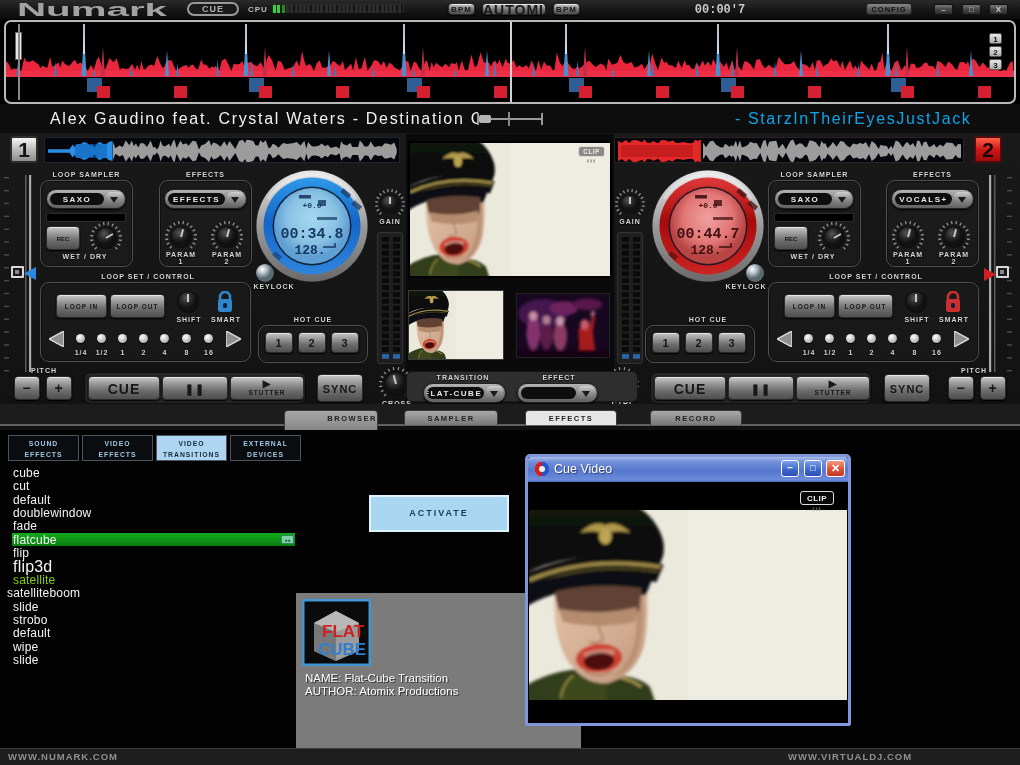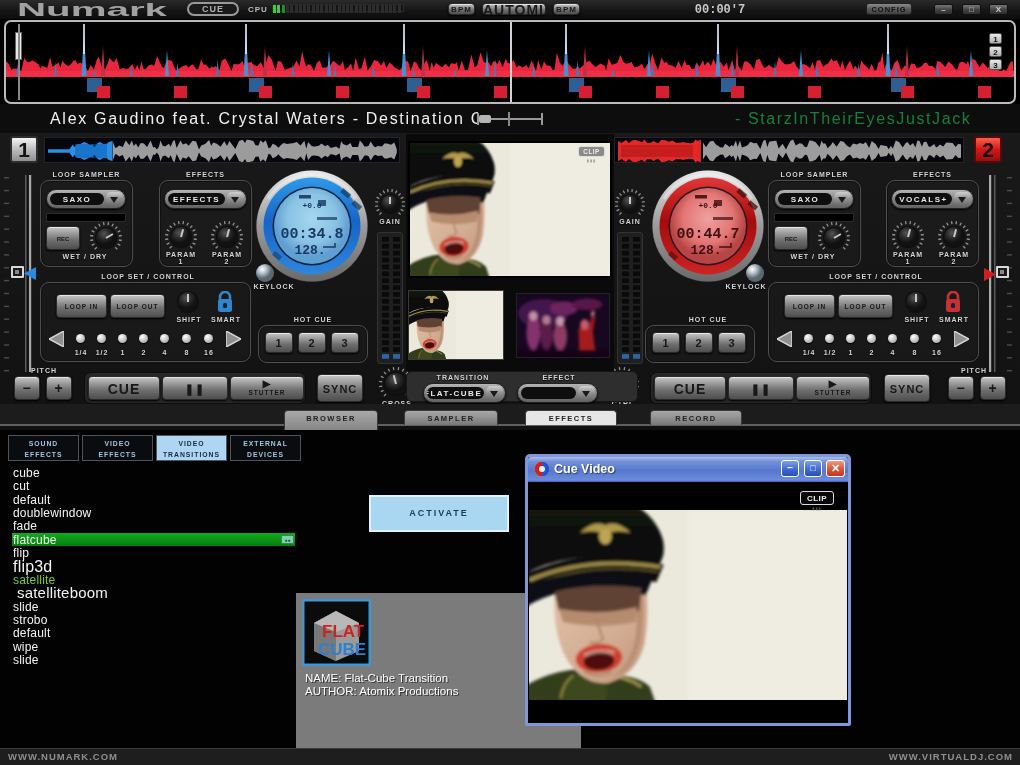--- a/index.html
+++ b/index.html
@@ -134,21 +134,21 @@
     </svg>
     <div style="position:absolute;left:504px;top:0;width:2px;height:80px;background:#cfd4da"></div>
     <div style="position:absolute;left:9px;top:10px;width:7px;height:28px;background:#e8e8e8;border:1px solid #666"></div>
     <div style="position:absolute;left:11.5px;top:2px;width:2px;height:76px;background:#888"></div>
   </div>
 <div class="ab" style="left:989px;top:33px;width:13px;height:11px;background:linear-gradient(#e8e8e8,#b0b0b0);border:1px solid #555;color:#111;font-size:8px;font-weight:bold;text-align:center;line-height:11px;border-radius:2px">1</div>
 <div class="ab" style="left:989px;top:46px;width:13px;height:11px;background:linear-gradient(#e8e8e8,#b0b0b0);border:1px solid #555;color:#111;font-size:8px;font-weight:bold;text-align:center;line-height:11px;border-radius:2px">2</div>
 <div class="ab" style="left:989px;top:59px;width:13px;height:11px;background:linear-gradient(#e8e8e8,#b0b0b0);border:1px solid #555;color:#111;font-size:8px;font-weight:bold;text-align:center;line-height:11px;border-radius:2px">3</div>
 <div class="ab" style="left:0;top:104px;width:1020px;height:29px;background:#0d0d0d"></div>
 <div class="ab" style="left:50px;top:110px;width:428px;height:20px;color:#f2f2f2;font-size:16px;letter-spacing:1.7px;white-space:nowrap;overflow:hidden">Alex Gaudino feat. Crystal Waters - Destination C</div>
-<div class="ab" style="left:735px;top:110px;width:280px;height:20px;color:#15803d;font-size:16px;letter-spacing:1.6px">- StarzInTheirEyesJustJack</div>
+<div class="ab" style="left:735px;top:110px;width:280px;height:20px;color:#0ea5e9;font-size:16px;letter-spacing:1.6px">- StarzInTheirEyesJustJack</div>
 <div class="ab" style="left:477px;top:111px;width:70px;height:16px"><svg width="70" height="16">
       <rect x="2" y="7" width="64" height="2" fill="#999"></rect>
       <rect x="0" y="2" width="2" height="12" fill="#999"></rect>
       <rect x="31" y="1" width="2" height="14" fill="#888"></rect>
       <rect x="64" y="2" width="2" height="12" fill="#999"></rect>
       <rect x="2" y="4" width="12px" height="8" fill="#b5b5b5" rx="2"></rect>
     </svg></div>
 <div class="ab" style="left:0;top:133px;width:1020px;height:271px;background:linear-gradient(#191919,#121212)"></div>
 <svg width="0" height="0" style="position:absolute">
     <defs>
@@ -875,41 +875,41 @@
     <div class="ar"></div>
   </div>
 <div class="ab lbl" style="left:528px;top:374px;width:62px;text-align:center;font-size:7px;color:#d6d6d6;letter-spacing:1px">EFFECT</div>
 <div class="dd" style="left:517px;top:383px;width:81px">
     <div class="in"></div>
     <div class="ar"></div>
   </div>
 <div class="ab" style="left:0;top:404px;width:1020px;height:26px;background:#1c1c1c"></div>
 <div class="ab" style="left:0;top:424px;width:1020px;height:2px;background:#606060"></div>
 <div class="ab" style="left:0;top:426px;width:1020px;height:4px;background:#111"></div>
-<div class="ab" style="left:284px;top:410px;width:94px;height:28px;background:linear-gradient(#a8a8a8,#787878);border:1px solid #3a3a3a;border-bottom:none;border-radius:4px 4px 0 0;color:#222;font-size:7.5px;font-weight:bold;letter-spacing:1.5px;text-align:center;line-height:15px">BROWSER</div>
+<div class="ab" style="left:284px;top:410px;width:94px;height:28px;background:linear-gradient(#a8a8a8,#787878);border:1px solid #3a3a3a;border-bottom:none;border-radius:4px 4px 0 0;color:#222;font-size:7.5px;font-weight:bold;letter-spacing:1.5px;text-align:right;line-height:15px">BROWSER</div>
 <div class="ab" style="left:404px;top:410px;width:94px;height:15px;background:linear-gradient(#a8a8a8,#787878);border:1px solid #3a3a3a;border-bottom:none;border-radius:4px 4px 0 0;color:#222;font-size:7.5px;font-weight:bold;letter-spacing:1.5px;text-align:center;line-height:15px">SAMPLER</div>
 <div class="ab" style="left:525px;top:410px;width:92px;height:15px;background:#e6e6e6;border:1px solid #3a3a3a;border-bottom:none;border-radius:4px 4px 0 0;color:#222;font-size:7.5px;font-weight:bold;letter-spacing:1.5px;text-align:center;line-height:15px">EFFECTS</div>
 <div class="ab" style="left:650px;top:410px;width:92px;height:15px;background:linear-gradient(#a8a8a8,#787878);border:1px solid #3a3a3a;border-bottom:none;border-radius:4px 4px 0 0;color:#222;font-size:7.5px;font-weight:bold;letter-spacing:1.5px;text-align:center;line-height:15px">RECORD</div>
 <div class="ab" style="left:0;top:430px;width:1020px;height:318px;background:#020202"></div>
 <div class="ab" style="left:8px;top:435px;width:71px;height:26px;background:#0a0c10;border:1px solid #4a5560;color:#9fc8e2;font-size:6.8px;font-weight:bold;letter-spacing:1px;text-align:center;line-height:11px;padding-top:2px">SOUND<br>EFFECTS</div>
 <div class="ab" style="left:82px;top:435px;width:71px;height:26px;background:#0a0c10;border:1px solid #4a5560;color:#9fc8e2;font-size:6.8px;font-weight:bold;letter-spacing:1px;text-align:center;line-height:11px;padding-top:2px">VIDEO<br>EFFECTS</div>
 <div class="ab" style="left:156px;top:435px;width:71px;height:26px;background:#aed6f2;border:1px solid #4a5560;color:#16293a;font-size:6.8px;font-weight:bold;letter-spacing:1px;text-align:center;line-height:11px;padding-top:2px">VIDEO<br>TRANSITIONS</div>
 <div class="ab" style="left:230px;top:435px;width:71px;height:26px;background:#0a0c10;border:1px solid #4a5560;color:#9fc8e2;font-size:6.8px;font-weight:bold;letter-spacing:1px;text-align:center;line-height:11px;padding-top:2px">EXTERNAL<br>DEVICES</div>
 <div class="ab" style="left:13px;top:467.0px;width:270px;height:13px;color:#f4f4f4;font-size:12px;line-height:12.8px;letter-spacing:0.2px">cube</div>
 <div class="ab" style="left:13px;top:480.4px;width:270px;height:13px;color:#f4f4f4;font-size:12px;line-height:12.8px;letter-spacing:0.2px">cut</div>
 <div class="ab" style="left:13px;top:493.7px;width:270px;height:13px;color:#f4f4f4;font-size:12px;line-height:12.8px;letter-spacing:0.2px">default</div>
 <div class="ab" style="left:13px;top:507.1px;width:270px;height:13px;color:#f4f4f4;font-size:12px;line-height:12.8px;letter-spacing:0.2px">doublewindow</div>
 <div class="ab" style="left:13px;top:520.4px;width:270px;height:13px;color:#f4f4f4;font-size:12px;line-height:12.8px;letter-spacing:0.2px">fade</div>
 <div class="ab" style="left:12px;top:533.2px;width:283px;height:12.6px;background:linear-gradient(#12ab1c,#0a7d10)"></div>
 <div class="ab" style="left:281px;top:534.8px;width:13px;height:9px;background:#7ed0a8;border:1px solid #2a8a5a;font-size:5px;color:#1a5a3a;text-align:center;line-height:8px">●●</div>
 <div class="ab" style="left:13px;top:533.8px;width:270px;height:13px;color:#f4f4f4;font-size:12px;line-height:12.8px;letter-spacing:0.2px">flatcube</div>
 <div class="ab" style="left:13px;top:547.1px;width:270px;height:13px;color:#f4f4f4;font-size:12px;line-height:12.8px;letter-spacing:0.2px">flip</div>
 <div class="ab" style="left:13px;top:560.5px;width:270px;height:13px;color:#f4f4f4;font-size:16px;line-height:12.8px;letter-spacing:0.2px">flip3d</div>
 <div class="ab" style="left:13px;top:573.8px;width:270px;height:13px;color:#84cc16;font-size:12px;line-height:12.8px;letter-spacing:0.2px">satellite</div>
-<div class="ab" style="left:17px;top:587.1px;width:270px;height:13px;color:#f4f4f4;font-size:15px;line-height:12.8px;letter-spacing:0.2px">satelliteboom</div>
+<div class="ab" style="left:7px;top:587.1px;width:270px;height:13px;color:#f4f4f4;font-size:12px;line-height:12.8px;letter-spacing:0.2px">satelliteboom</div>
 <div class="ab" style="left:13px;top:600.5px;width:270px;height:13px;color:#f4f4f4;font-size:12px;line-height:12.8px;letter-spacing:0.2px">slide</div>
 <div class="ab" style="left:13px;top:613.9px;width:270px;height:13px;color:#f4f4f4;font-size:12px;line-height:12.8px;letter-spacing:0.2px">strobo</div>
 <div class="ab" style="left:13px;top:627.2px;width:270px;height:13px;color:#f4f4f4;font-size:12px;line-height:12.8px;letter-spacing:0.2px">default</div>
 <div class="ab" style="left:13px;top:640.5px;width:270px;height:13px;color:#f4f4f4;font-size:12px;line-height:12.8px;letter-spacing:0.2px">wipe</div>
 <div class="ab" style="left:13px;top:653.9px;width:270px;height:13px;color:#f4f4f4;font-size:12px;line-height:12.8px;letter-spacing:0.2px">slide</div>
 <div class="ab" style="left:369px;top:495px;width:140px;height:37px;background:#a9d7f2;border:2px solid #e2f2fc;color:#173c59;font-size:9px;font-weight:bold;letter-spacing:2px;text-align:center;line-height:33px">ACTIVATE</div>
 <div class="ab" style="left:296px;top:593px;width:285px;height:156px;background:#7b7b7b"></div>
 <div class="ab" style="left:302px;top:599px;width:69px;height:67px"><svg width="69" height="67" viewBox="0 0 69 67">
       <rect x="0" y="0" width="69" height="67" fill="#0b0b0b" stroke="#3f96d2" stroke-width="5"></rect>
       <path d="M12,24 L34,12 L57,24 L57,52 L34,62 L12,52 Z" fill="#9b9b9b"></path>
@@ -921,21 +921,21 @@
 <div class="ab" style="left:305px;top:672px;width:272px;height:14px;color:#fff;font-size:11.5px;text-shadow:1px 1px 0 #333">NAME: Flat-Cube Transition</div>
 <div class="ab" style="left:305px;top:685px;width:272px;height:14px;color:#fff;font-size:11.5px;text-shadow:1px 1px 0 #333">AUTHOR: Atomix Productions</div>
 <div class="ab" style="left:525px;top:454px;width:326px;height:272px;background:#000;border:3px solid #8097dc;border-radius:5px 5px 2px 2px"></div>
 <div class="ab" style="left:528px;top:457px;width:320px;height:25px;background:linear-gradient(#aabdea,#7390da 18%,#5577ce 55%,#6d8cda 92%,#4565be);border-radius:3px 3px 0 0"></div>
 <svg class="ab" style="left:534px;top:461px" width="16" height="16">
     <circle cx="8" cy="8" r="7.5" fill="#d8d8d8"></circle>
     <path d="M8,0.5 A7.5,7.5 0 0 1 8,15.5 Z" fill="#2255cc"></path>
     <path d="M8,0.5 A7.5,7.5 0 0 0 8,15.5 Z" fill="#cc2222"></path>
     <circle cx="8" cy="8" r="3" fill="#eee"></circle>
   </svg>
-<div class="ab" style="left:554px;top:462px;width:120px;height:16px;color:#fff;font-size:12.5px;font-weight:bold;text-shadow:1px 1px 1px #2a3a6a">Cue Video</div>
+<div class="ab" style="left:554px;top:462px;width:120px;height:16px;color:#fff;font-size:12.5px;font-weight:normal;text-shadow:1px 1px 1px #2a3a6a">Cue Video</div>
 <div class="ab" style="left:781px;top:460px;width:18px;height:17px;background:linear-gradient(#7ba0ea,#3d66cc 60%,#2950b8);border:1px solid #fff;border-radius:3px;color:#fff;font-size:10px;font-weight:bold;text-align:center;line-height:14px">–</div>
 <div class="ab" style="left:804px;top:460px;width:18px;height:17px;background:linear-gradient(#7ba0ea,#3d66cc 60%,#2950b8);border:1px solid #fff;border-radius:3px;color:#fff;font-size:9px;font-weight:bold;text-align:center;line-height:15px">□</div>
 <div class="ab" style="left:826px;top:460px;width:19px;height:17px;background:linear-gradient(#f09a80,#dd5037 55%,#c03a22);border:1px solid #fff;border-radius:3px;color:#fff;font-size:11px;font-weight:bold;text-align:center;line-height:15px">✕</div>
 <div class="ab" style="left:528px;top:482px;width:320px;height:241px;background:#000"></div>
 <div class="ab" style="left:529px;top:510px;width:318px;height:190px;overflow:hidden"><svg width="318" height="190" viewBox="0 0 300 200" preserveAspectRatio="none">
 <defs>
         <filter id="softc" x="-10%" y="-10%" width="120%" height="120%">
           <feGaussianBlur stdDeviation="1.4"></feGaussianBlur>
         </filter>
 <linearGradient id="skinc" x1="0" y1="0" x2="1" y2="1">
@@ -982,20 +982,20 @@
 <ellipse cx="66" cy="156" rx="22" ry="15" fill="#cd4130" transform="rotate(-6 66 156)"></ellipse>
 <ellipse cx="66" cy="159" rx="14.5" ry="9.5" fill="#4e100c" transform="rotate(-6 66 159)"></ellipse>
 <path d="M51,151 Q66,144 81,148 L80,153 Q66,148 53,155 Z" fill="#d8c4b4" opacity="0.55"></path>
 <path d="M52,170 Q64,178 78,170" stroke="#a87c5c" stroke-width="2.5" fill="none" opacity="0.7"></path>
 </g>
 </svg></div>
 <div class="ab" style="left:800px;top:491px;width:34px;height:14px;border:1px solid #ddd;border-radius:3px;color:#eee;font-size:8.0px;font-weight:bold;text-align:center;line-height:13px;letter-spacing:0.5px;background:rgba(20,20,20,.45)">CLIP</div>
 <div class="ab" style="left:800px;top:506px;width:34px;height:6px;color:#777;font-size:4px;text-align:center;letter-spacing:1px;opacity:0.7">▮▮▮</div>
 <div class="ab" style="left:0;top:748px;width:1020px;height:17px;background:#1e1e1e;border-top:1px solid #3a3a3a"></div>
 <div class="ab" style="left:8px;top:751px;width:200px;height:12px;color:#8f8f8f;font-size:9.5px;font-weight:bold;letter-spacing:1px">WWW.NUMARK.COM</div>
-<div class="ab" style="left:788px;top:751px;width:225px;height:12px;color:#8f8f8f;font-size:9.5px;font-weight:bold;letter-spacing:1px;text-align:right">WWW.VIRTUALDJ.COM</div>
+<div class="ab" style="left:788px;top:751px;width:225px;height:12px;color:#8f8f8f;font-size:9.5px;font-weight:bold;letter-spacing:1px;text-align:left">WWW.VIRTUALDJ.COM</div>
 <svg width="0" height="0" style="position:absolute">
     <defs>
       <radialGradient id="vg" cx="50%" cy="45%">
         <stop offset="60%" stop-color="#fff" stop-opacity="0"></stop>
         <stop offset="100%" stop-color="#b8b4a8"></stop>
       </radialGradient>
     </defs>
   </svg>
 </body></html>

